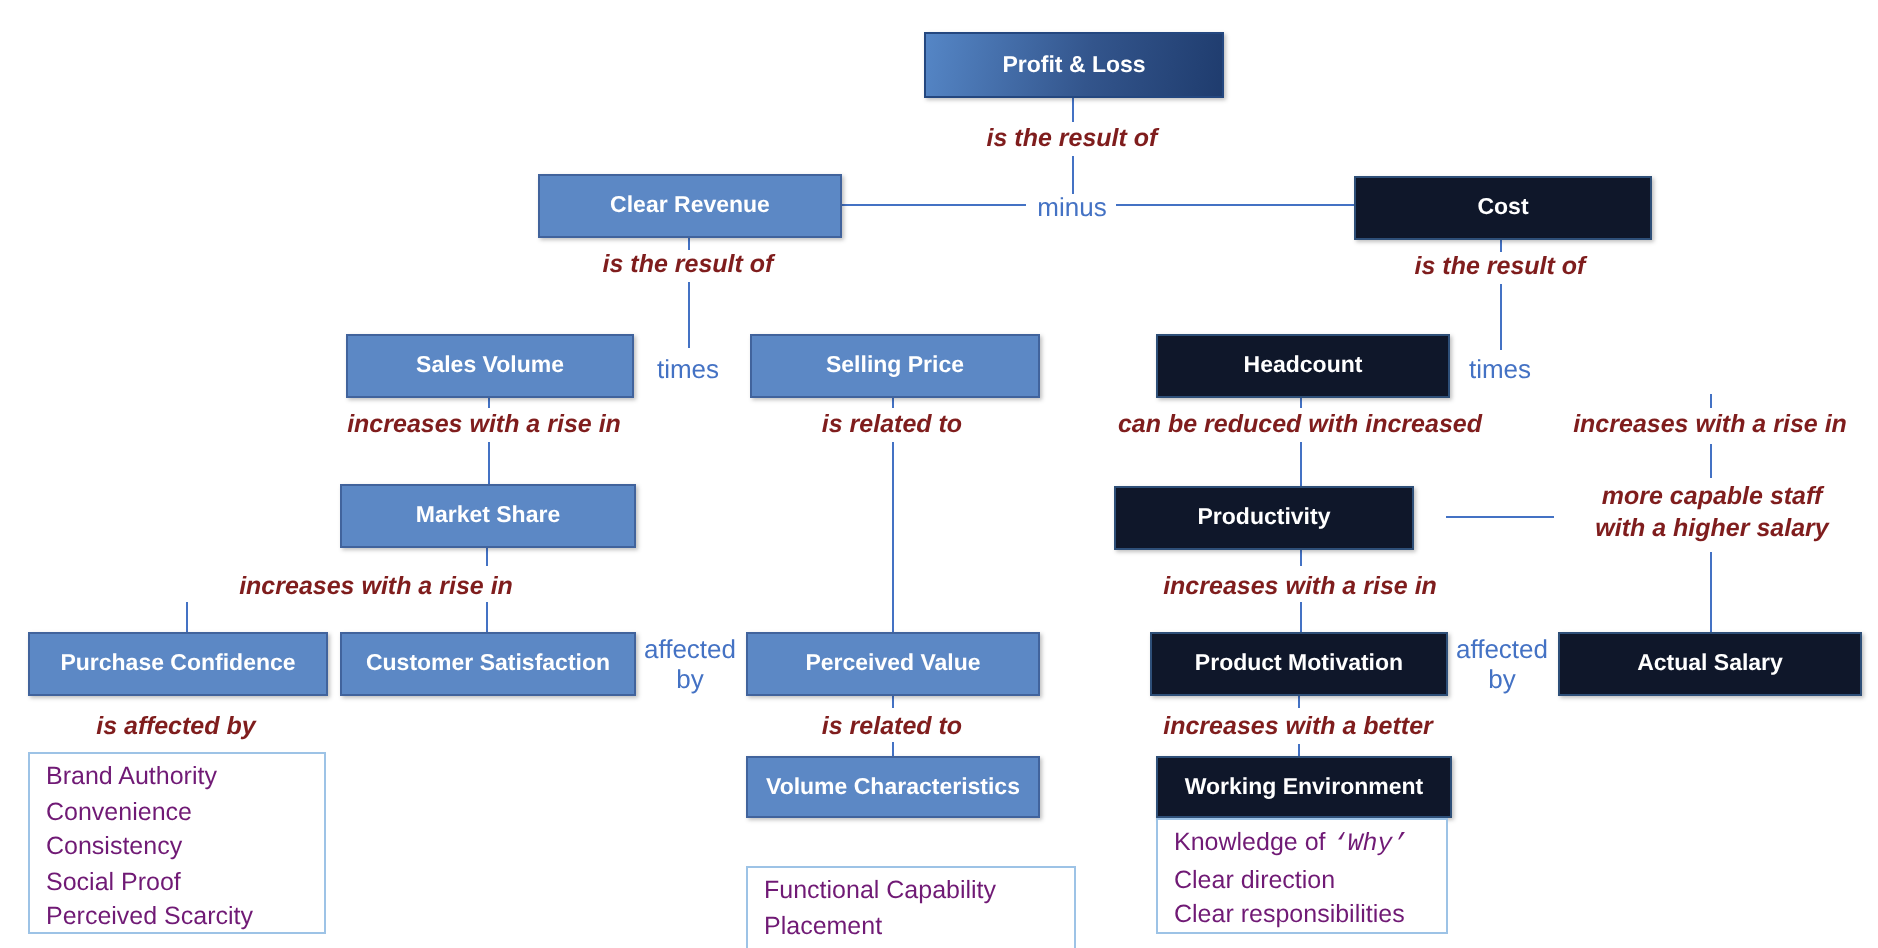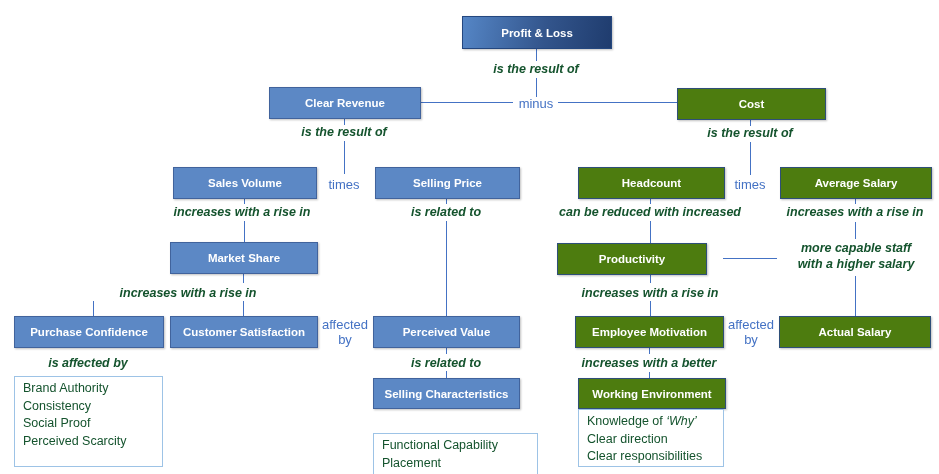--- a/index.html
+++ b/index.html
@@ -9,34 +9,34 @@
   }
   .line{position:absolute;background:#4472c4;}
   .line.v{width:1px;}
   .line.h{height:1px;}
   .node{
     position:absolute;height:30px;display:flex;align-items:center;justify-content:center;
     color:#ffffff;font-size:11.5px;font-weight:bold;white-space:nowrap;
     box-shadow:1px 1px 2px rgba(0,0,0,0.25);
   }
   .node.light{background:#5c88c5;border:1px solid #41639c;}
-  .node.dark{background:#4d7c0f;border:1px solid #2e4f78;}
+  .node.dark{background:#0f172a;border:1px solid #2e4f78;}
   .node.grad{background:linear-gradient(100deg,#5586c6 0%,#33558c 55%,#1f3c6e 100%);border:1px solid #24477f;}
   .rel{
-    position:absolute;color:#14532d;font-size:12.5px;font-weight:bold;font-style:italic;
+    position:absolute;color:#7f1d1d;font-size:12.5px;font-weight:bold;font-style:italic;
     text-align:center;white-space:nowrap;line-height:16px;
   }
   .op{
     position:absolute;color:#4472c4;font-size:13px;text-align:center;line-height:15px;
   }
   .listbox{
     position:absolute;background:#ffffff;border:1px solid #9dc3e6;
-    font-size:12.5px;color:#14532d;line-height:17.5px;padding:3px 8px;box-sizing:border-box;
+    font-size:12.5px;color:#701a75;line-height:17.5px;padding:3px 8px;box-sizing:border-box;
   }
-  .ital{font-style:italic;}
+  .ital{font-style:italic;font-family:Liberation Mono, monospace;}
 </style>
 </head>
 <body>
 
 <div class="stage">
 
   <div class="line v" style="left:536px;top:47px;height:14px"></div>
   <div class="line v" style="left:536px;top:78px;height:19px"></div>
   <div class="line h" style="left:419px;top:102px;width:94px"></div>
   <div class="line h" style="left:558px;top:102px;width:119px"></div>
@@ -63,29 +63,28 @@
   <div class="line h" style="left:723px;top:258px;width:54px"></div>
   <div class="line v" style="left:649px;top:346px;height:8px"></div>
   <div class="line v" style="left:649px;top:372px;height:6px"></div>
 
   <div class="node grad" style="left:462px;top:16px;width:148px;height:31px">Profit &amp; Loss</div>
   <div class="node light" style="left:269px;top:87px;width:150px">Clear Revenue</div>
   <div class="node dark" style="left:677px;top:88px;width:147px">Cost</div>
   <div class="node light" style="left:173px;top:167px;width:142px">Sales Volume</div>
   <div class="node light" style="left:375px;top:167px;width:143px">Selling Price</div>
   <div class="node dark" style="left:578px;top:167px;width:145px">Headcount</div>
-  <div class="node dark" style="left:780px;top:167px;width:150px">Average Salary</div>
   <div class="node light" style="left:170px;top:242px;width:146px">Market Share</div>
   <div class="node dark" style="left:557px;top:243px;width:148px">Productivity</div>
   <div class="node light" style="left:14px;top:316px;width:148px">Purchase Confidence</div>
   <div class="node light" style="left:170px;top:316px;width:146px">Customer Satisfaction</div>
   <div class="node light" style="left:373px;top:316px;width:145px">Perceived Value</div>
-  <div class="node dark" style="left:575px;top:316px;width:147px">Employee Motivation</div>
+  <div class="node dark" style="left:575px;top:316px;width:147px">Product Motivation</div>
   <div class="node dark" style="left:779px;top:316px;width:150px">Actual Salary</div>
-  <div class="node light" style="left:373px;top:378px;width:145px;height:29px">Selling Characteristics</div>
+  <div class="node light" style="left:373px;top:378px;width:145px;height:29px">Volume Characteristics</div>
   <div class="node dark" style="left:578px;top:378px;width:146px;height:29px">Working Environment</div>
 
   <div class="rel" style="left:476px;top:61px;width:120px">is the result of</div>
   <div class="rel" style="left:284px;top:124px;width:120px">is the result of</div>
   <div class="rel" style="left:690px;top:125px;width:120px">is the result of</div>
   <div class="rel" style="left:162px;top:204px;width:160px">increases with a rise in</div>
   <div class="rel" style="left:386px;top:204px;width:120px">is related to</div>
   <div class="rel" style="left:555px;top:204px;width:190px">can be reduced with increased</div>
   <div class="rel" style="left:775px;top:204px;width:160px">increases with a rise in</div>
   <div class="rel" style="left:108px;top:285px;width:160px">increases with a rise in</div>
@@ -99,20 +98,21 @@
   <div class="rel" style="left:569px;top:355px;width:160px">increases with a better</div>
 
   <div class="op" style="left:496px;top:96px;width:80px">minus</div>
   <div class="op" style="left:314px;top:177px;width:60px">times</div>
   <div class="op" style="left:720px;top:177px;width:60px">times</div>
   <div class="op" style="left:319px;top:317px;width:52px">affected by</div>
   <div class="op" style="left:725px;top:317px;width:52px">affected by</div>
 
   <div class="listbox" style="left:14px;top:376px;width:149px;height:91px">
     <div>Brand Authority</div>
+    <div>Convenience</div>
     <div>Consistency</div>
     <div>Social Proof</div>
     <div>Perceived Scarcity</div>
   </div>
 
   <div class="listbox" style="left:373px;top:433px;width:165px;height:58px">
     <div>Functional Capability</div>
     <div>Placement</div>
     <div>Packaging</div>
   </div>

